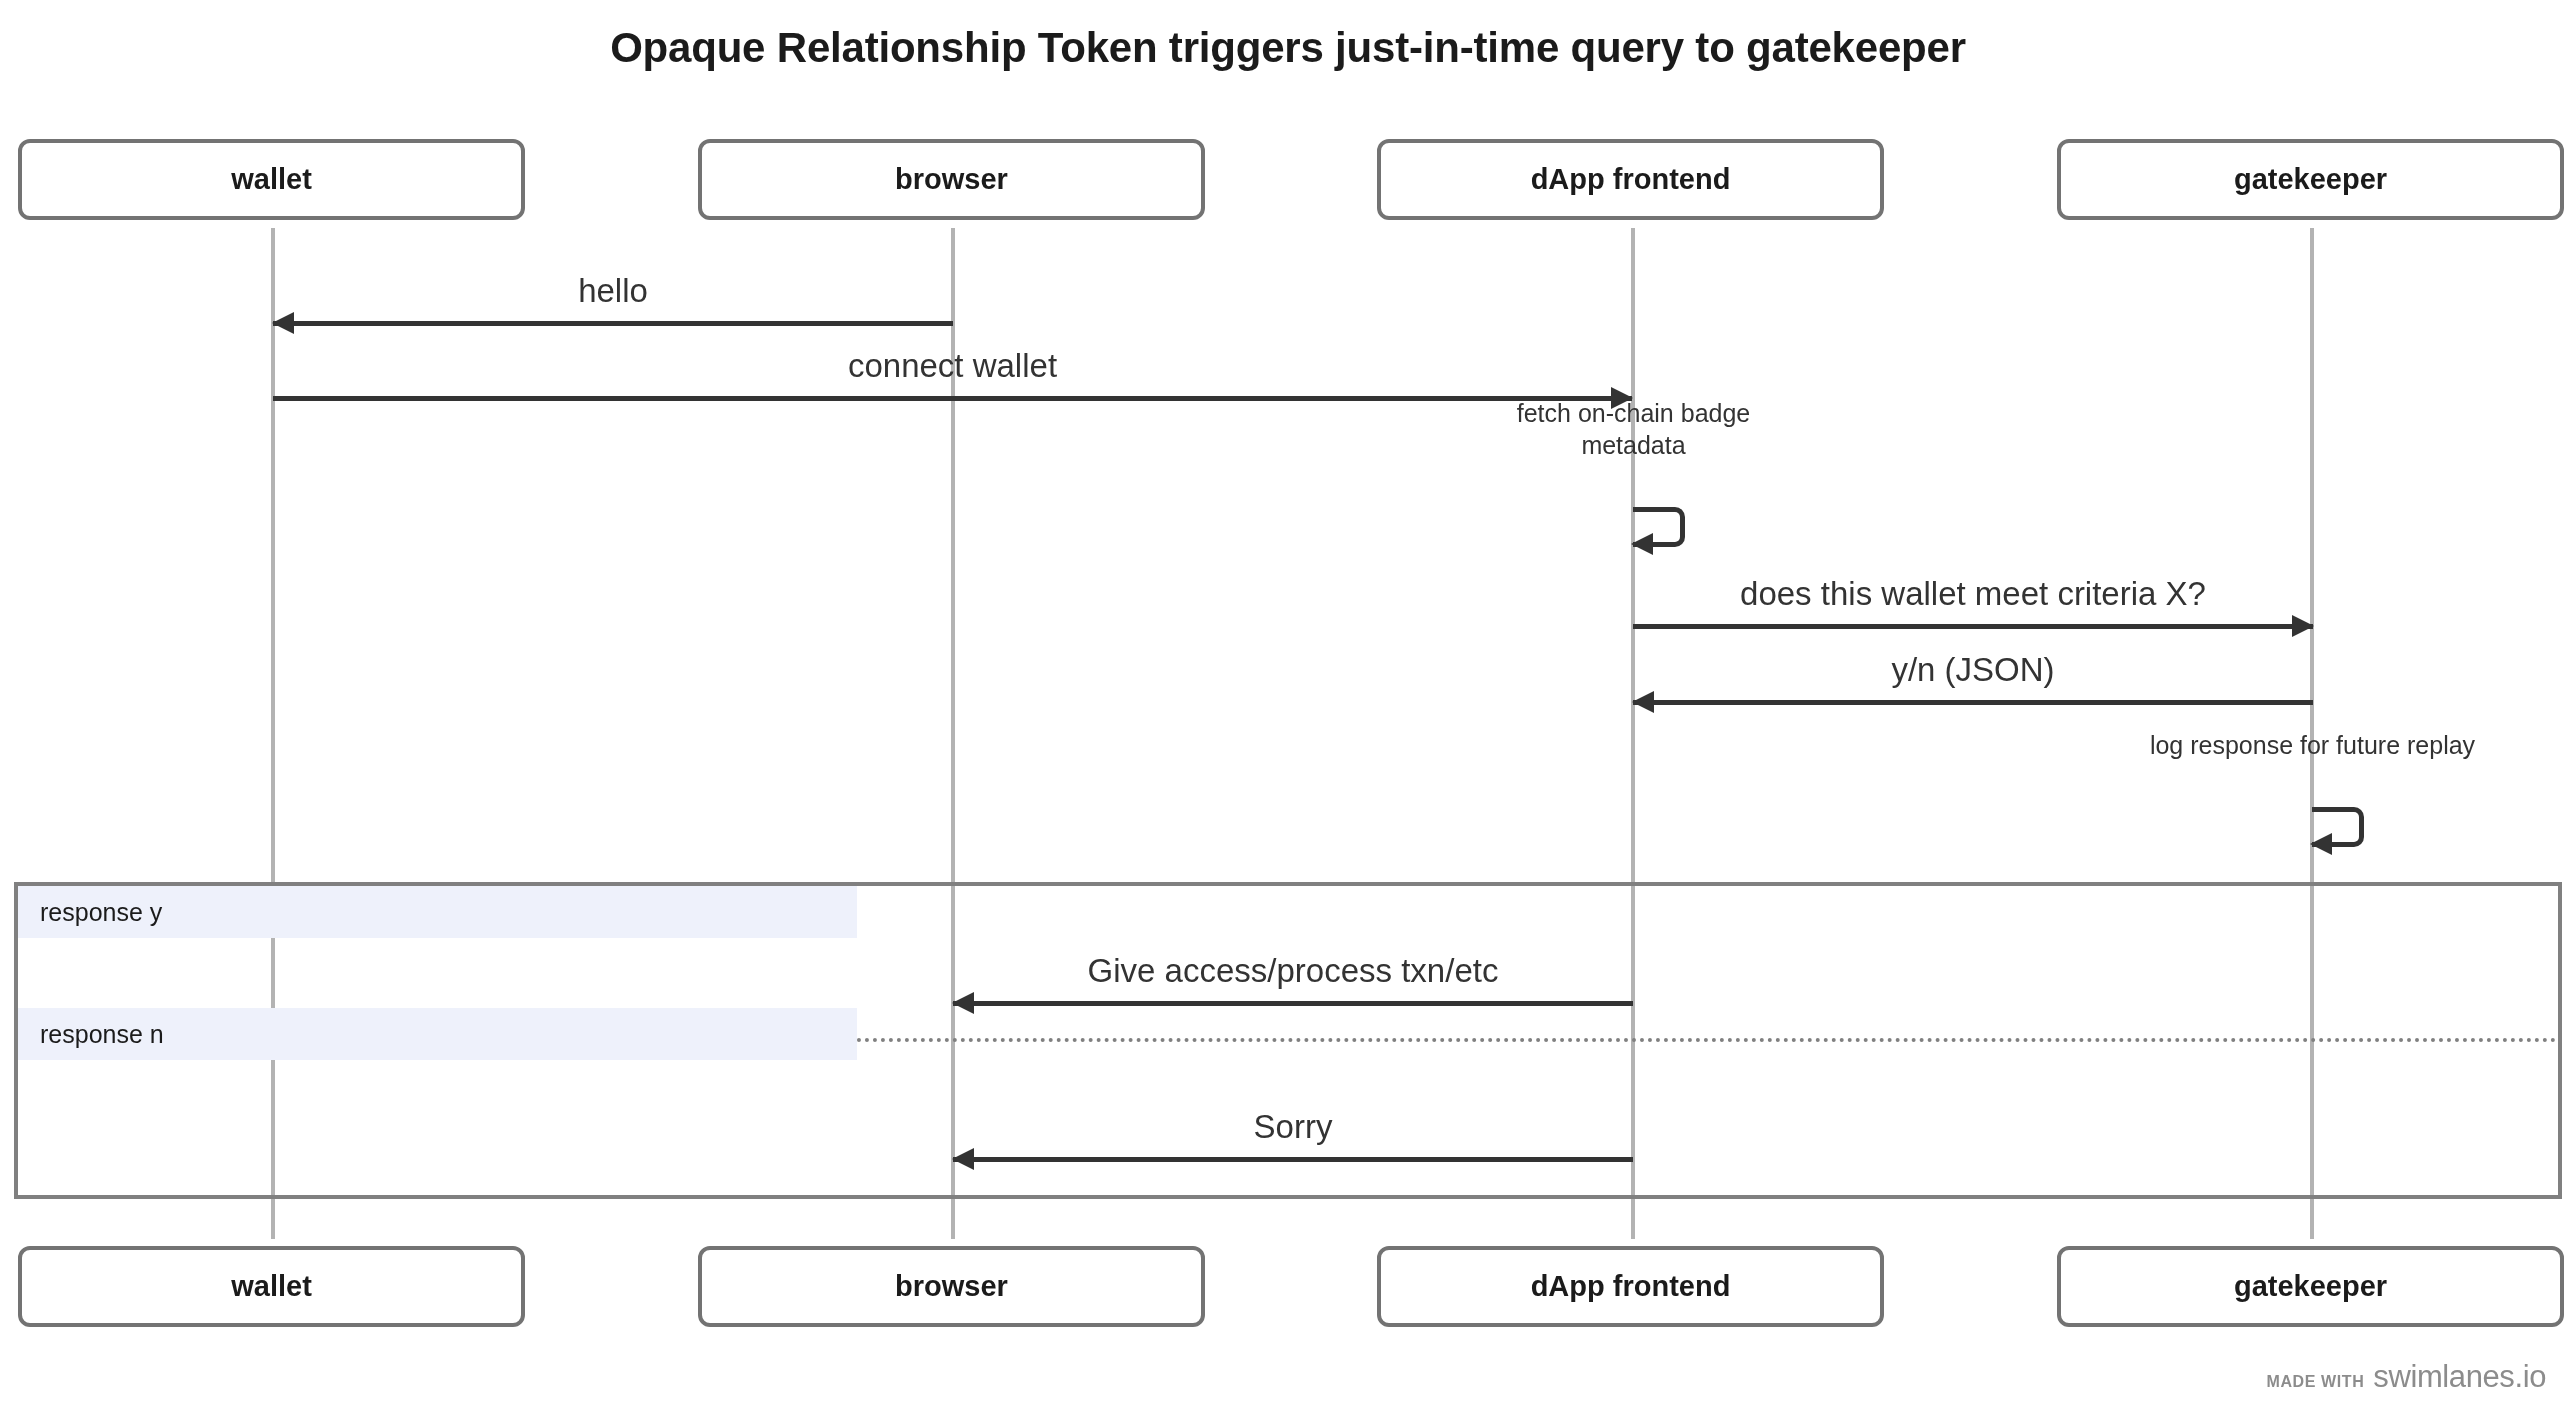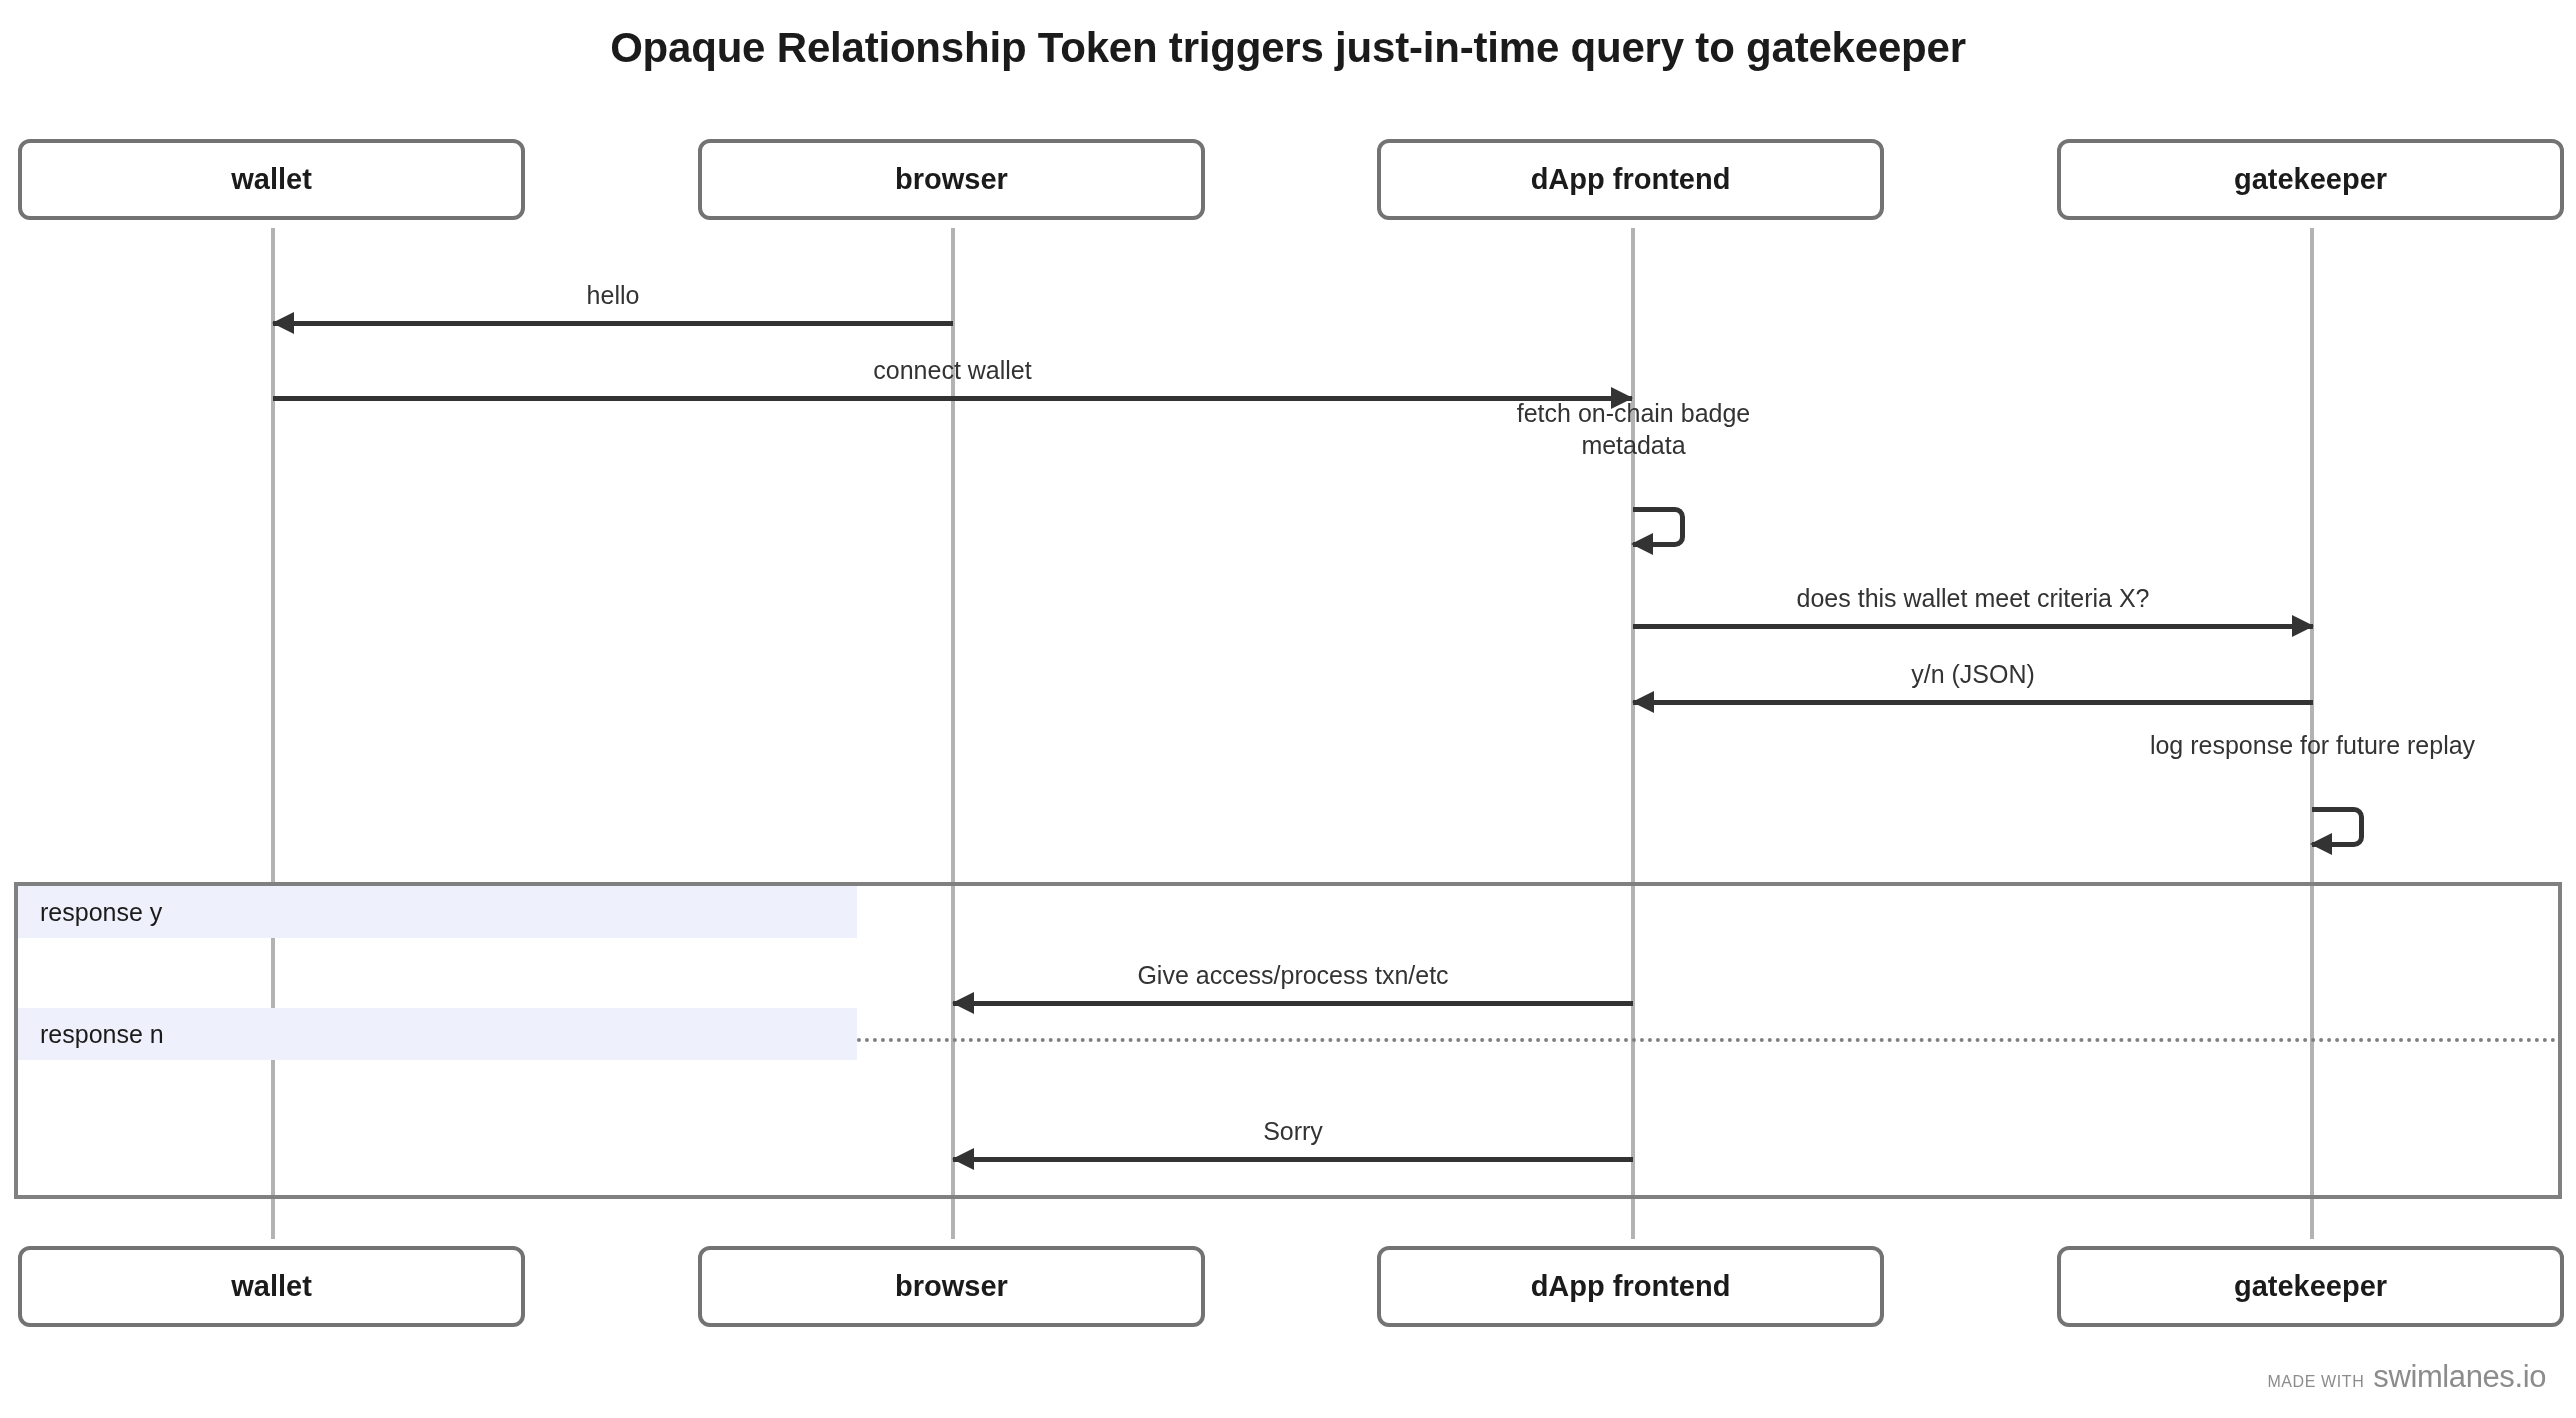--- a/index.html
+++ b/index.html
@@ -84,21 +84,21 @@
   }
   .arrowhead.right {
     right: -1px;
     border-left: 22px solid #333333;
   }
   .msg-label {
     position: absolute;
     bottom: 11px;
     width: 100%;
     text-align: center;
-    font-size: 25px;
+    font-size: 33px;
     color: #333333;
     white-space: nowrap;
   }
 
   
   .selfmsg {
     position: absolute;
   }
   .selfmsg .loop {
     position: absolute;
@@ -162,21 +162,21 @@
   .watermark {
     position: absolute;
     right: 30px;
     bottom: 24px;
     display: flex;
     align-items: baseline;
     gap: 9px;
   }
   .watermark .made-with {
     font-size: 16px;
-    font-weight: normal;
+    font-weight: bold;
     letter-spacing: 0.6px;
     color: #8c8c8c;
     margin-top: 29px;
   }
   .watermark .brand {
     font-size: 31px;
     color: #8c8c8c;
     letter-spacing: -0.4px;
   }
 </style>

